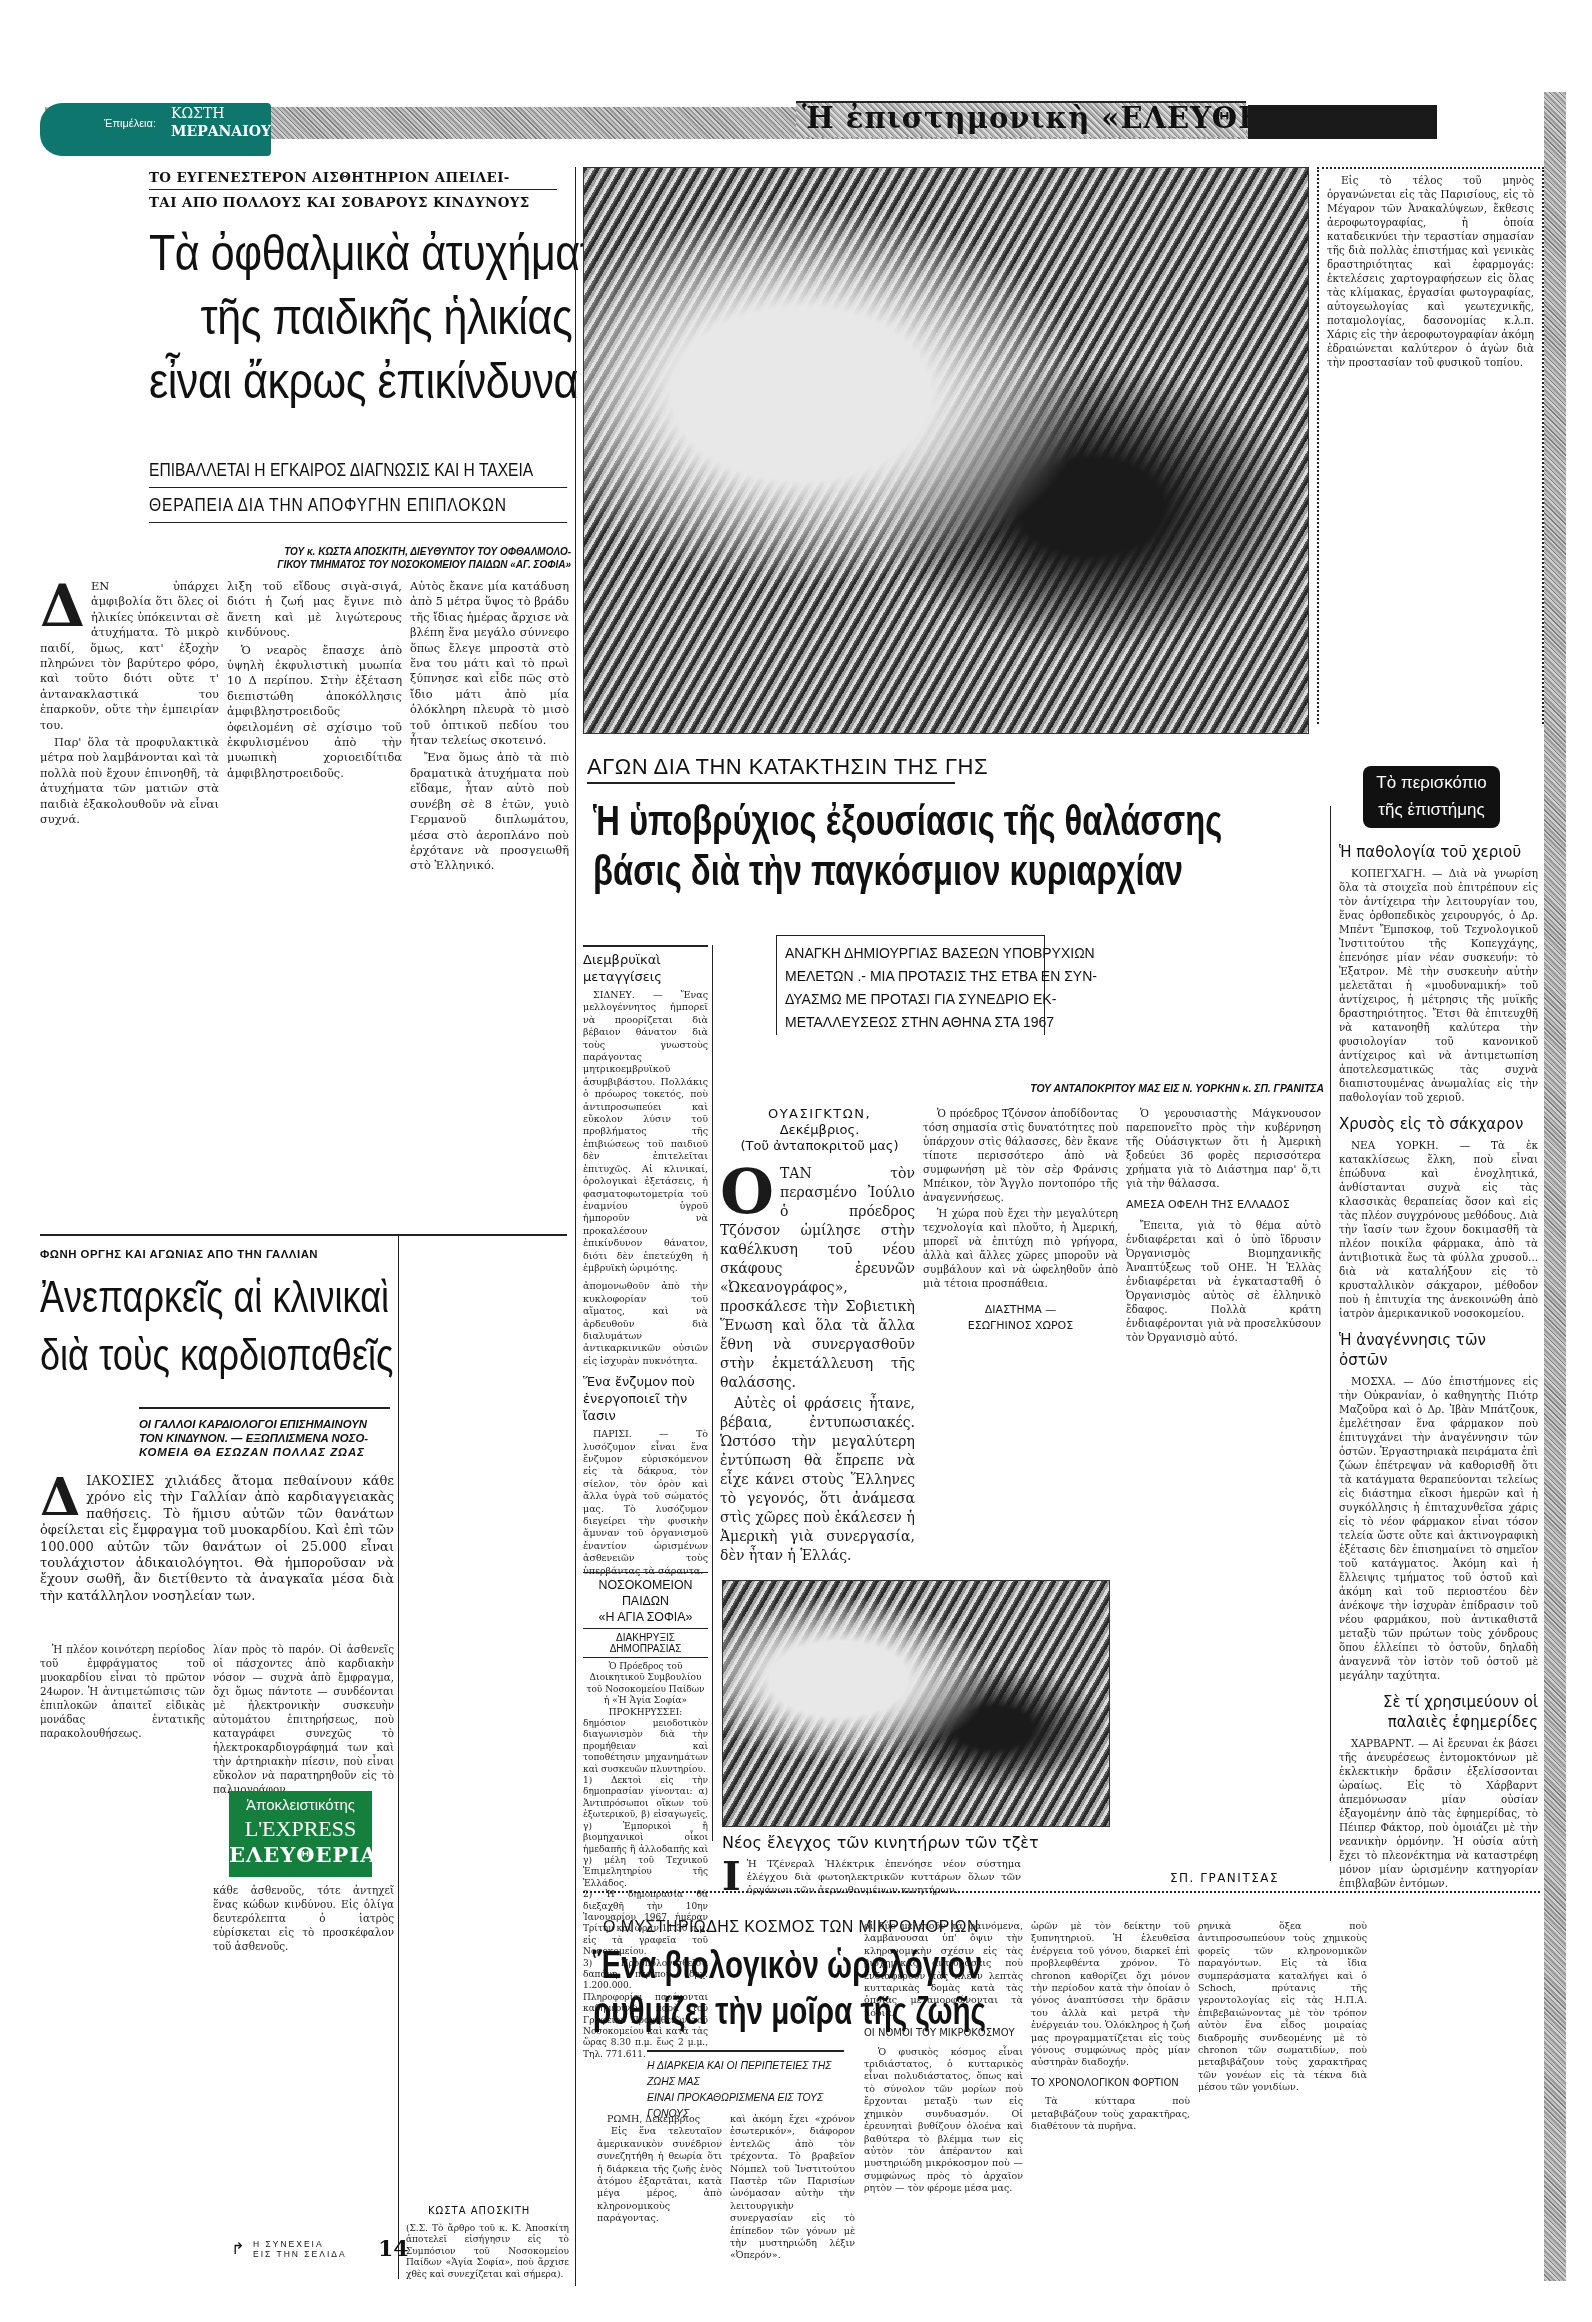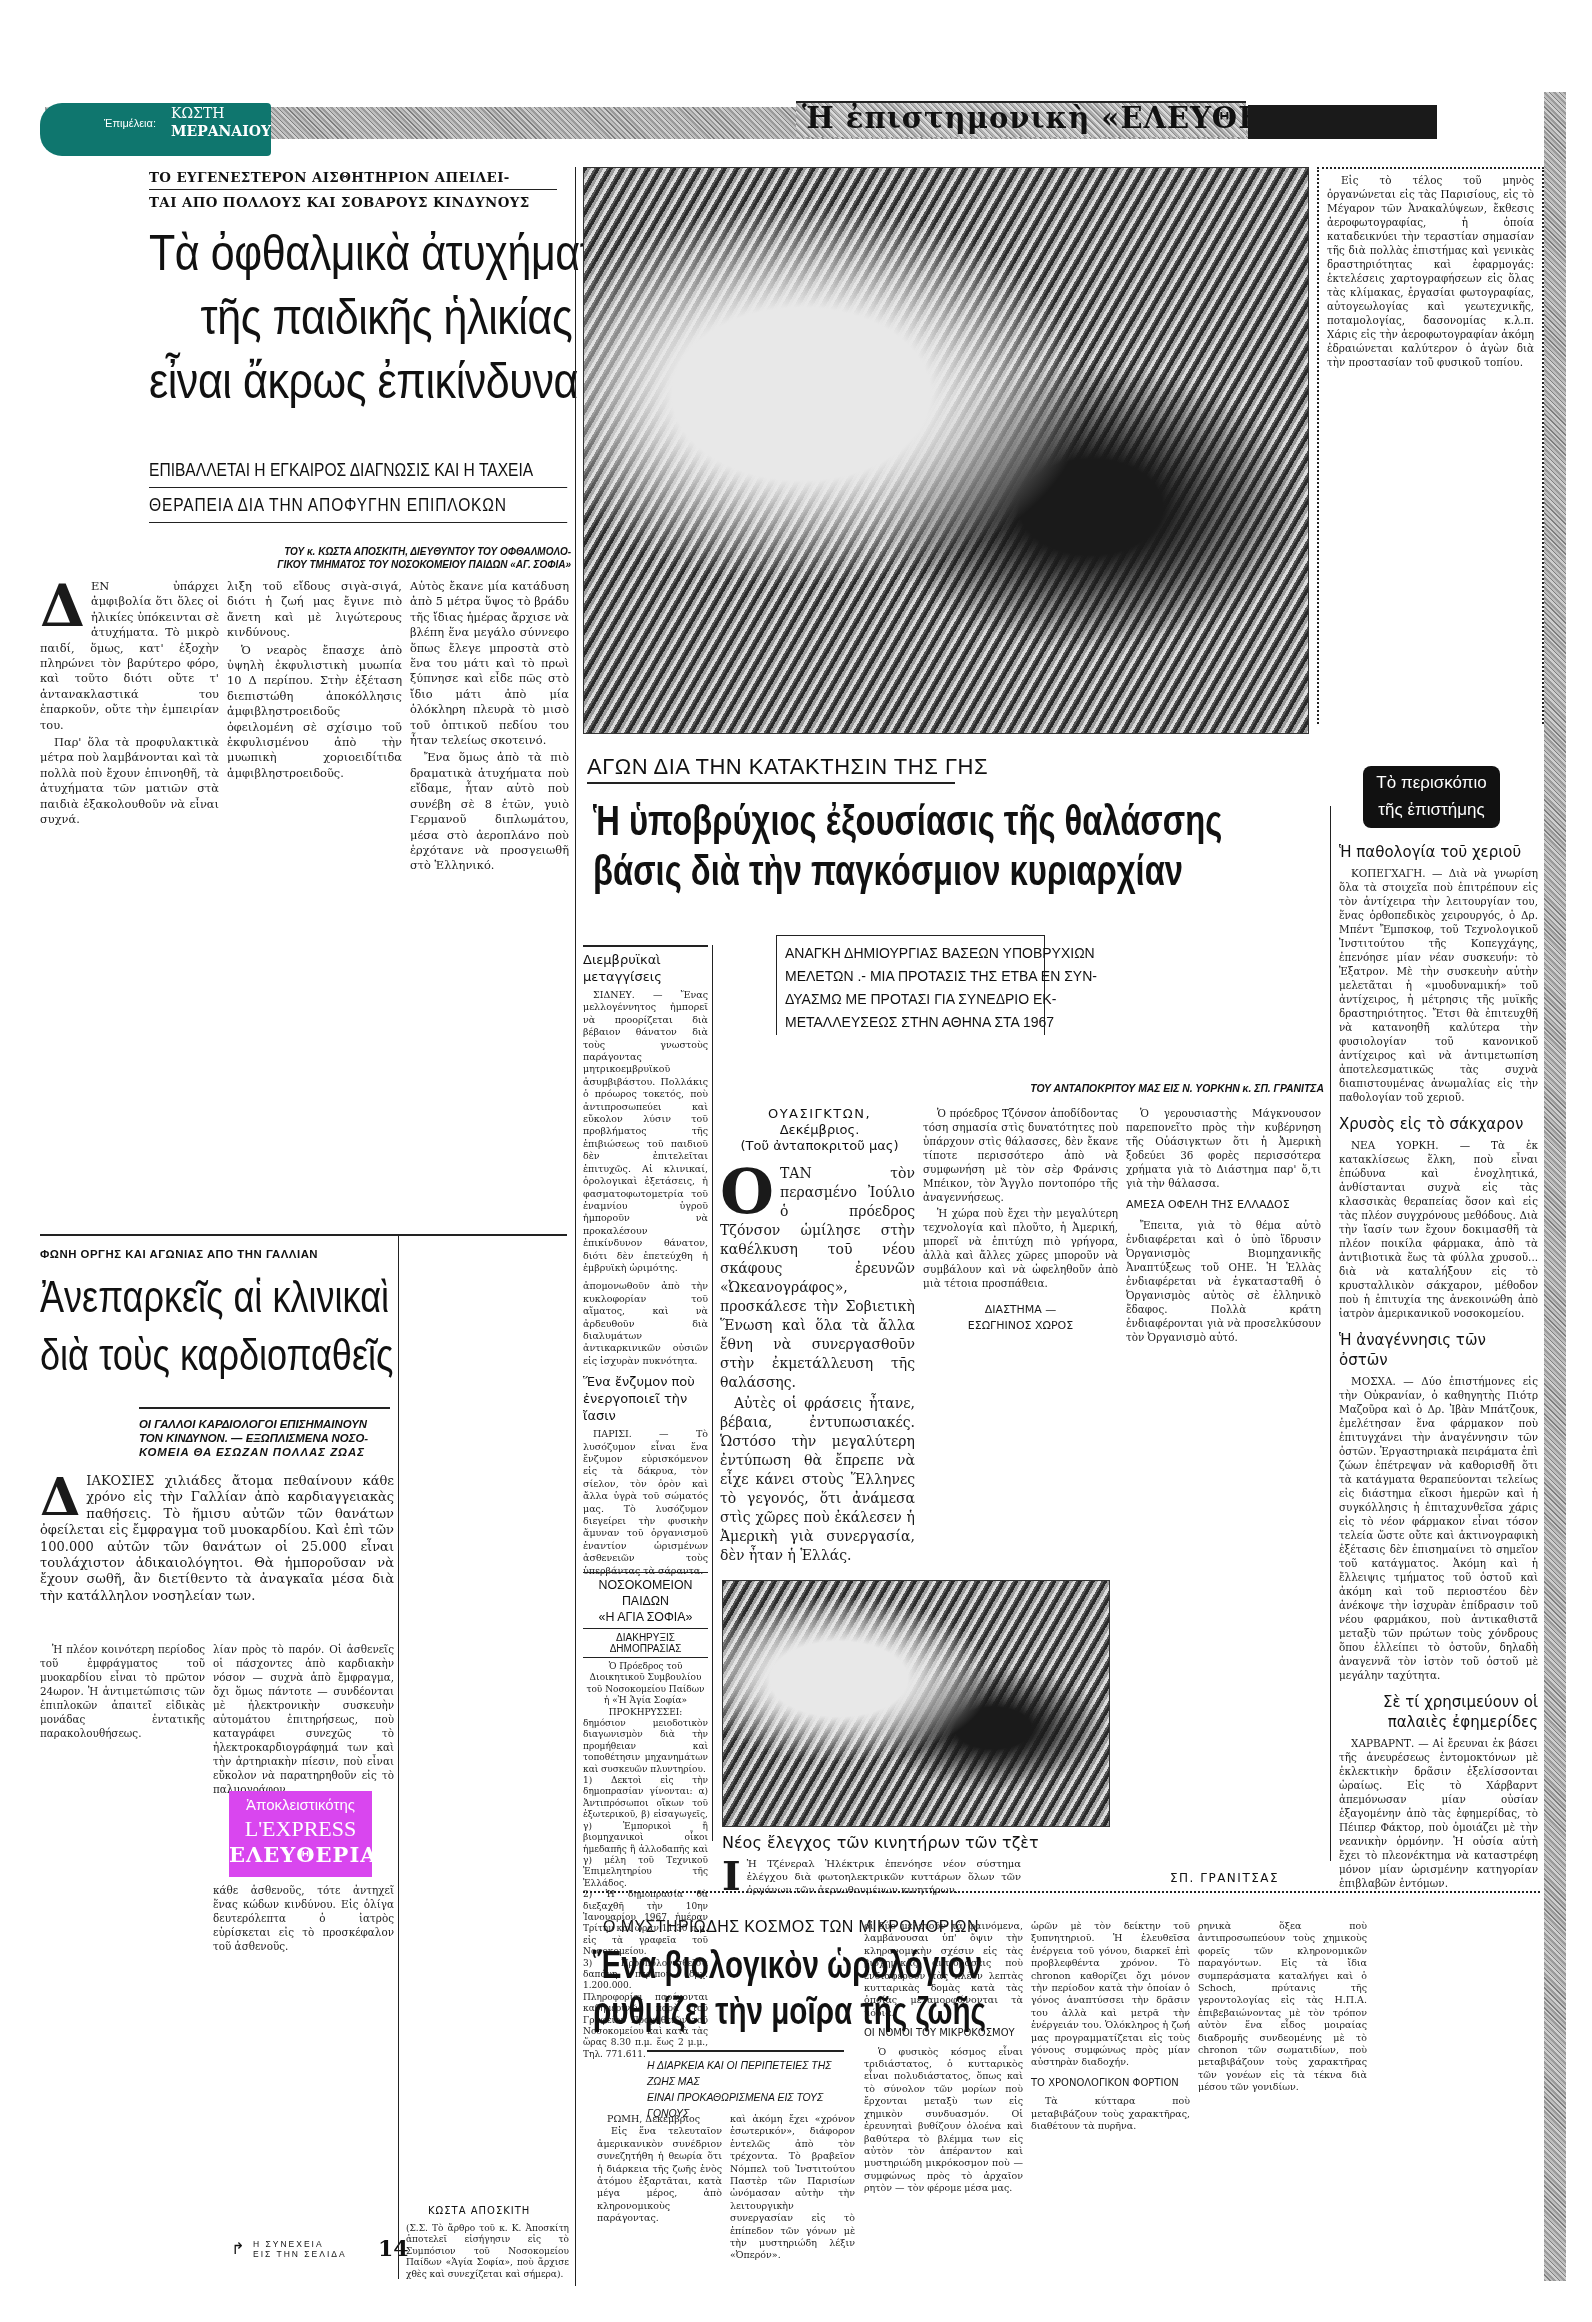--- a/index.html
+++ b/index.html
@@ -175,21 +175,21 @@
   <div>ΟΙ ΓΑΛΛΟΙ ΚΑΡΔΙΟΛΟΓΟΙ ΕΠΙΣΗΜΑΙΝΟΥΝ</div>
   <div>ΤΟΝ ΚΙΝΔΥΝΟΝ. — ΕΞΩΠΛΙΣΜΕΝΑ ΝΟΣΟ-</div>
   <div style="letter-spacing:1px;">ΚΟΜΕΙΑ ΘΑ ΕΣΩΖΑΝ ΠΟΛΛΑΣ ΖΩΑΣ</div>
 </div>
 <div class="abs body-text" style="left:40px;top:1473px;width:354px;font-size:13px;line-height:16.4px;">
   <span class="dropcap" style="font-size:52px;line-height:44px;">Δ</span>
   <p style="text-indent:0">ΙΑΚΟΣΙΕΣ χιλιάδες ἄτομα πεθαίνουν κάθε χρόνο εἰς τὴν Γαλλίαν ἀπὸ καρδιαγγειακὰς παθήσεις. Τὸ ἥμισυ αὐτῶν τῶν θανάτων ὀφείλεται εἰς ἔμφραγμα τοῦ μυοκαρδίου. Καὶ ἐπὶ τῶν 100.000 αὐτῶν τῶν θανάτων οἱ 25.000 εἶναι τουλάχιστον ἀδικαιολόγητοι. Θὰ ἠμποροῦσαν νὰ ἔχουν σωθῆ, ἂν διετίθεντο τὰ ἀναγκαῖα μέσα διὰ τὴν κατάλληλον νοσηλείαν των.</p>
 </div>
 <div class="abs body-text" style="left:40px;top:1642px;width:165px;font-size:10.4px;line-height:14px;text-indent:12px;">Ἡ πλέον κοινότερη περίοδος τοῦ ἐμφράγματος τοῦ μυοκαρδίου εἶναι τὸ πρῶτον 24ωρον. Ἡ ἀντιμετώπισις τῶν ἐπιπλοκῶν ἀπαιτεῖ εἰδικὰς μονάδας ἐντατικῆς παρακολουθήσεως.</div>
 <div class="abs body-text" style="left:213px;top:1642px;width:181px;font-size:10.4px;line-height:14px;">λίαν πρὸς τὸ παρόν. Οἱ ἀσθενεῖς οἱ πάσχοντες ἀπὸ καρδιακὴν νόσον — συχνὰ ἀπὸ ἔμφραγμα, ὄχι ὅμως πάντοτε — συνδέονται μὲ ἠλεκτρονικὴν συσκευὴν αὐτομάτου ἐπιτηρήσεως, ποὺ καταγράφει συνεχῶς τὸ ἠλεκτροκαρδιογράφημά των καὶ τὴν ἀρτηριακὴν πίεσιν, ποὺ εἶναι εὔκολον νὰ παρατηρηθοῦν εἰς τὸ παλμογράφον.</div>
-<div class="abs" style="left:229px;top:1791px;width:143px;height:86px;background:#d946ef;color:#fff;text-align:center;">
+<div class="abs" style="left:229px;top:1791px;width:143px;height:86px;background:#15803d;color:#fff;text-align:center;">
   <div class="cond" style="font-size:15px;line-height:22px;margin-top:3px;">Ἀποκλειστικότης</div>
   <div style="font-family:'Liberation Serif',serif;font-size:22px;line-height:26px;">L'EXPRESS</div>
   <div style="font-family:'DejaVu Serif',serif;font-weight:bold;font-size:21px;line-height:26px;letter-spacing:1px;">ΕΛΕΥΘΕΡΙΑ</div>
 </div>
 <div class="abs body-text" style="left:213px;top:1883px;width:181px;font-size:10.4px;line-height:14px;">κάθε ἀσθενοῦς, τότε ἀντηχεῖ ἕνας κώδων κινδύνου. Εἰς ὀλίγα δευτερόλεπτα ὁ ἰατρὸς εὑρίσκεται εἰς τὸ προσκέφαλον τοῦ ἀσθενοῦς.</div>
 
 <div class="abs" style="left:231px;top:2237px;width:179px;height:30px;">
   <span class="abs" style="left:0;top:2px;font-size:16px;font-family:'DejaVu Sans',sans-serif;">↱</span>
   <div class="abs" style="left:22px;top:2px;font-family:'Liberation Sans',sans-serif;font-size:8.5px;line-height:10px;letter-spacing:2px;">
     <div>Η ΣΥΝΕΧΕΙΑ</div>

